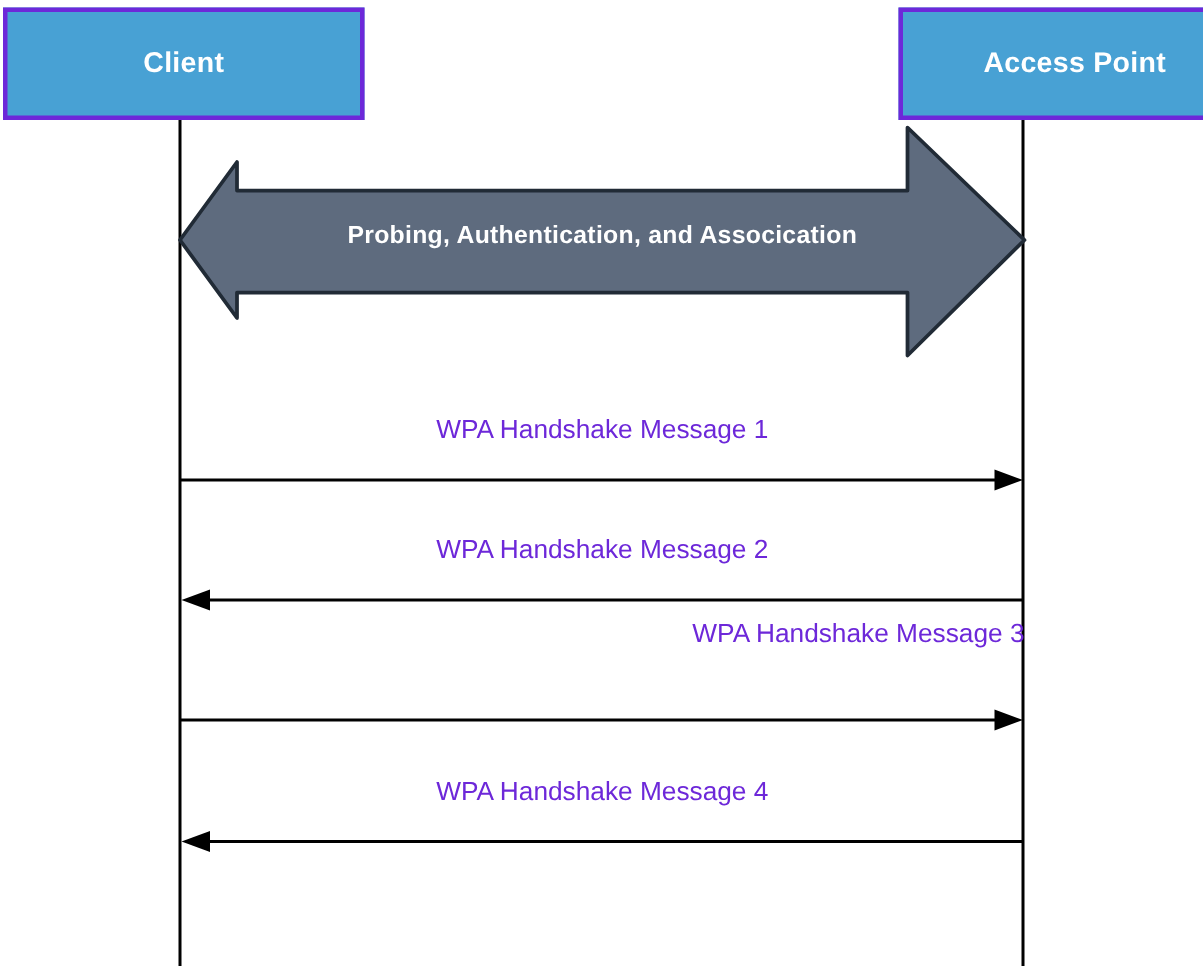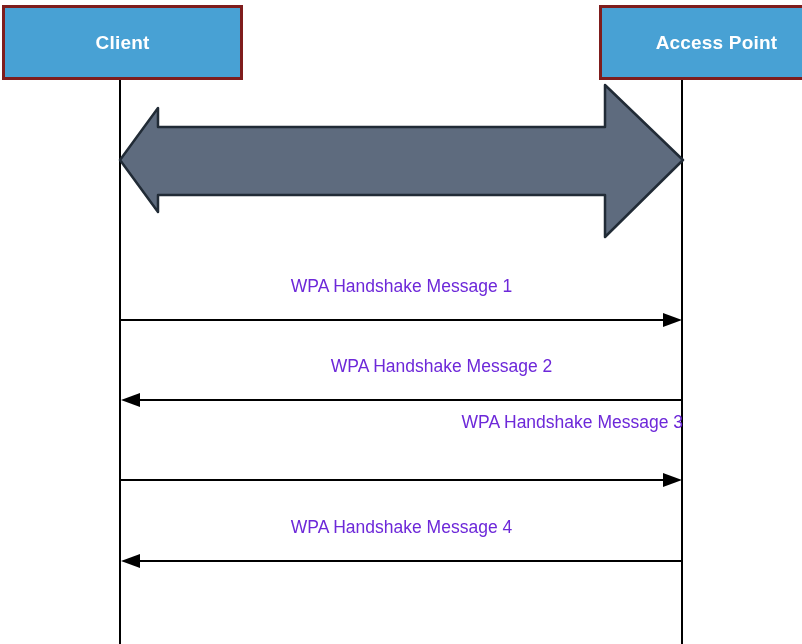--- a/index.html
+++ b/index.html
@@ -14,21 +14,21 @@
     height: 644px;
     background: #ffffff;
     overflow: hidden;
   }
   .actor-box {
     position: absolute;
     top: 5px;
     height: 75px;
     box-sizing: border-box;
     background: #48a1d4;
-    border: 3px solid #7f1d1d;
+    border: 3px solid #6d28d9;
     display: flex;
     align-items: center;
     justify-content: center;
   }
   .actor-box .actor-label {
     color: #ffffff;
     font-size: 19px;
     font-weight: bold;
     letter-spacing: 0.2px;
   }
@@ -55,21 +55,21 @@
   .msg-label {
     position: absolute;
     left: 120px;
     width: 563px;
     text-align: center;
     color: #6d28d9;
     font-size: 17.5px;
     font-weight: 400;
   }
   .msg-label-1 { top: 276px; }
-  .msg-label-2 { top: 356px; margin-left: 40px; }
+  .msg-label-2 { top: 356px; }
   .msg-label-3 { top: 412px; text-align: right; }
   .msg-label-4 { top: 517px; }
 </style>
 </head>
 <body>
 
 <div class="diagram">
 
   <svg class="lines-layer" width="802" height="644" viewBox="0 0 802 644">
 
@@ -91,19 +91,20 @@
     <polygon points="121,561 140,554 140,568" fill="#000000"></polygon>
   </svg>
 
   <div class="actor-box actor-client">
     <span class="actor-label">Client</span>
   </div>
   <div class="actor-box actor-ap">
     <span class="actor-label">Access Point</span>
   </div>
 
+  <div class="phase-label">Probing, Authentication, and Assocication</div>
 
   <div class="msg-label msg-label-1">WPA Handshake Message 1</div>
   <div class="msg-label msg-label-2">WPA Handshake Message 2</div>
   <div class="msg-label msg-label-3">WPA Handshake Message 3</div>
   <div class="msg-label msg-label-4">WPA Handshake Message 4</div>
 
 </div>
 
 </body></html>

